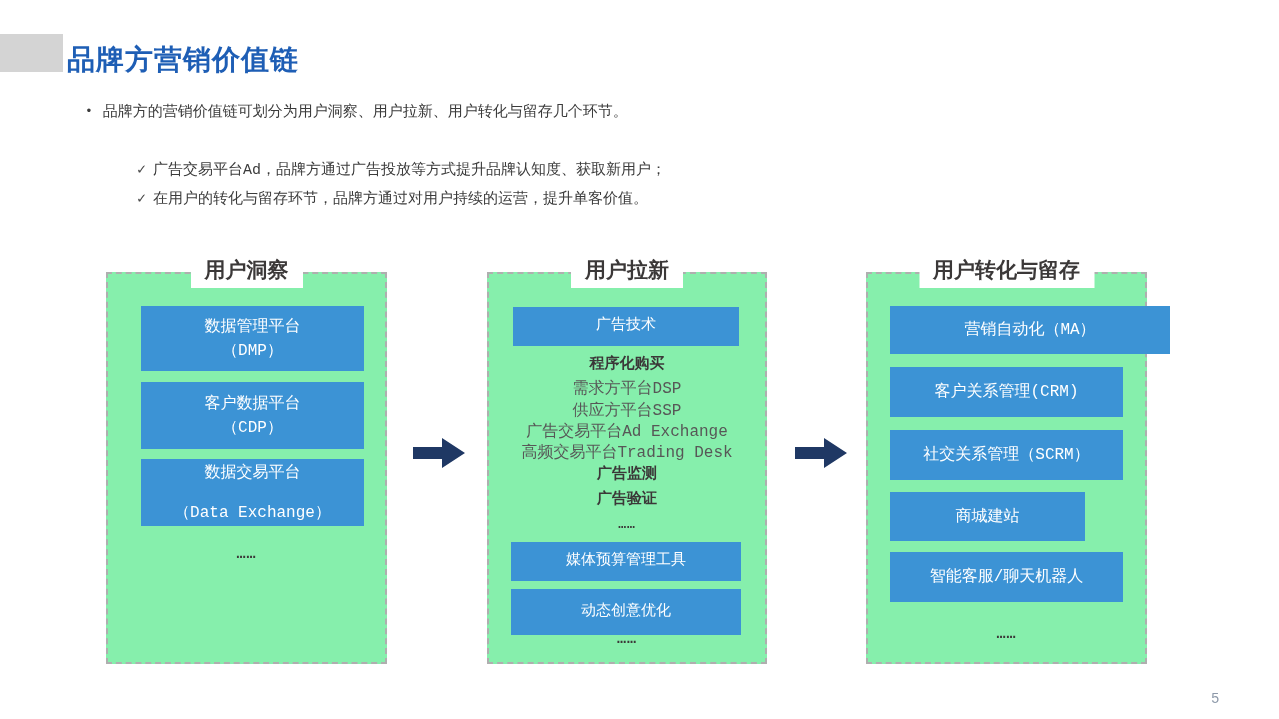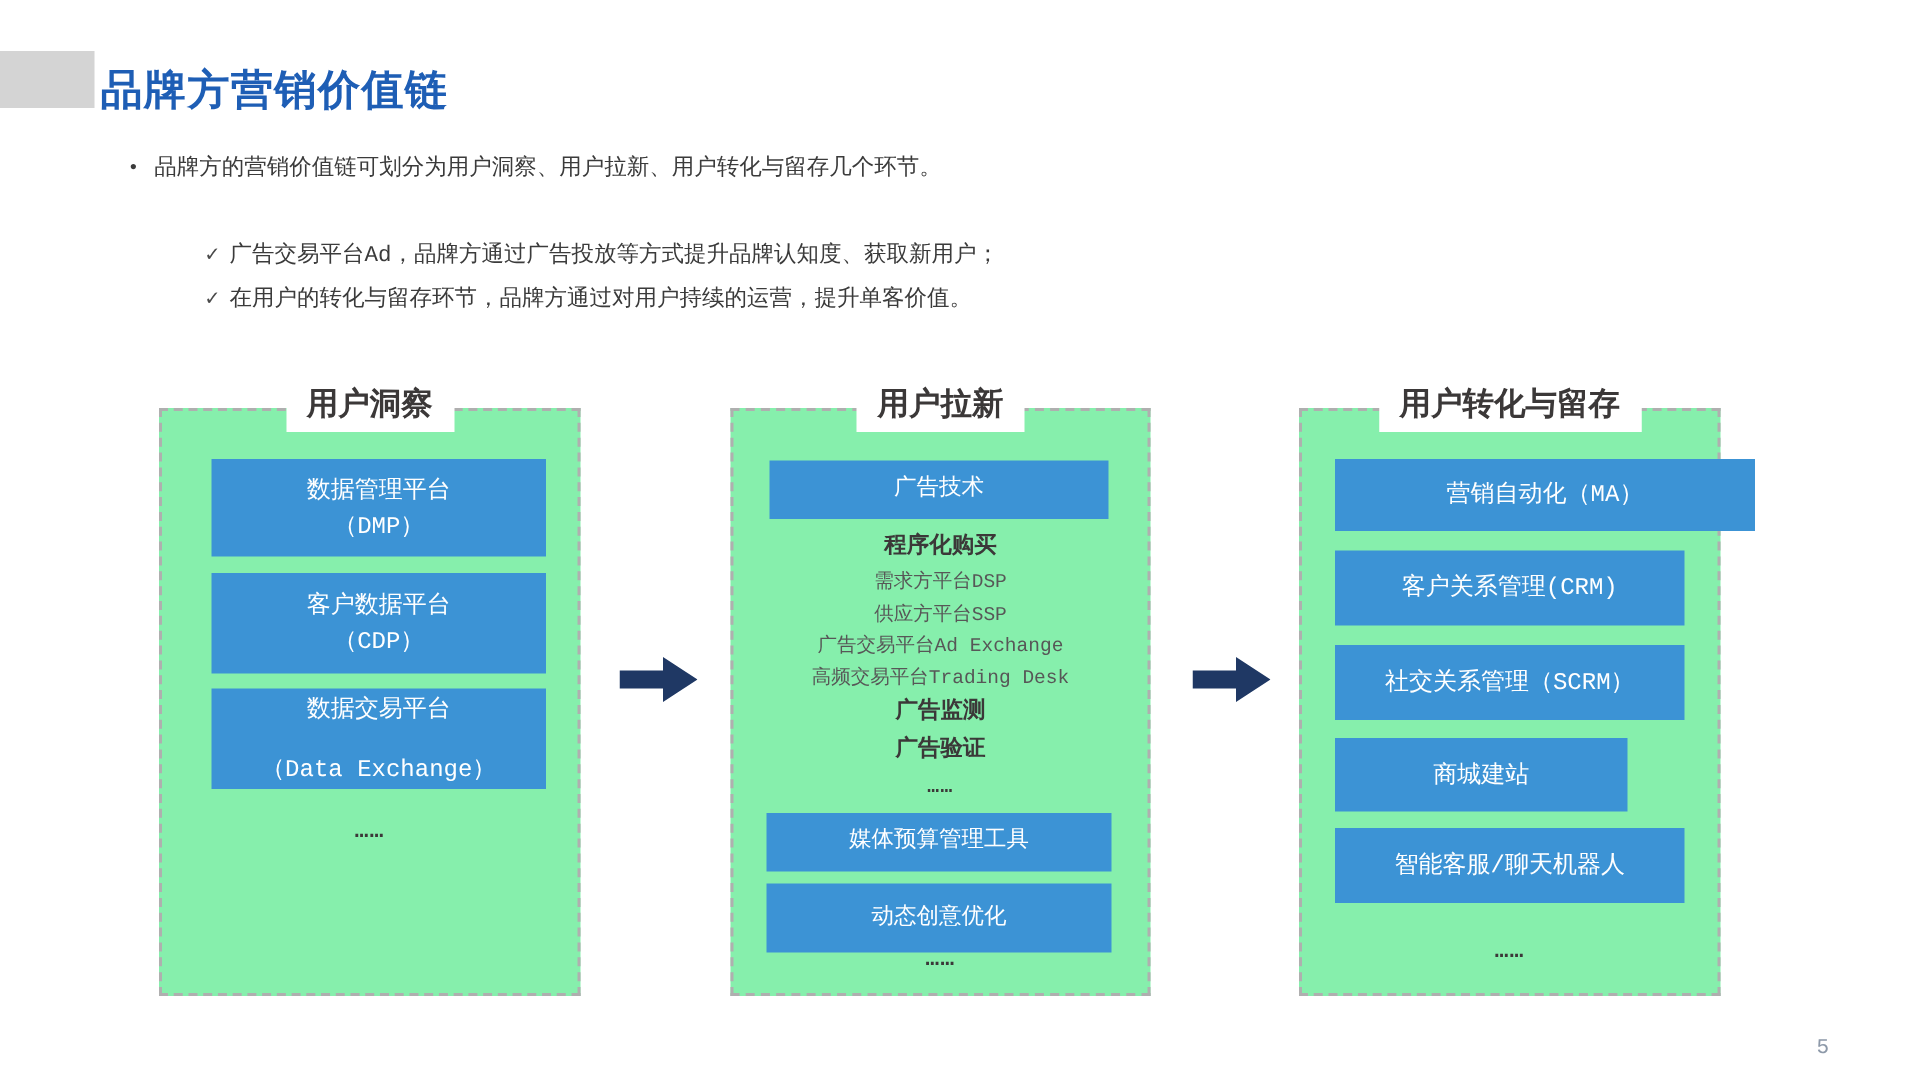--- a/index.html
+++ b/index.html
@@ -23,21 +23,21 @@
     background:#ffffff;padding:0 14px;font-size:21px;font-weight:600;color:#3b3838;
     line-height:32px;white-space:nowrap;
   }
   .bluebox{
     position:absolute;background:#3c93d5;color:#ffffff;
     display:flex;flex-direction:column;align-items:center;justify-content:center;
     font-size:16px;line-height:1.5;white-space:nowrap;
   }
   .ellipsis{position:absolute;left:0;width:100%;text-align:center;font-size:15px;font-weight:700;color:#3b3838;letter-spacing:1px;}
   .sub-bold{position:absolute;left:0;width:100%;text-align:center;font-size:15px;font-weight:700;color:#3b3838;white-space:nowrap;}
-  .sub-item{position:absolute;left:0;width:100%;text-align:center;font-size:13px;color:#575757;white-space:nowrap;}
+  .sub-item{position:absolute;left:0;width:100%;text-align:center;font-size:16px;color:#575757;white-space:nowrap;}
   .arrow{position:absolute;width:52px;height:30px;}
   .page-num{position:absolute;left:1211px;top:691px;font-size:14px;color:#8d99a9;}
 </style>
 </head>
 <body>
 
 <div class="slide">
 
   <div class="accent-bar"></div>
   <h1 class="page-title">品牌方营销价值链</h1>

